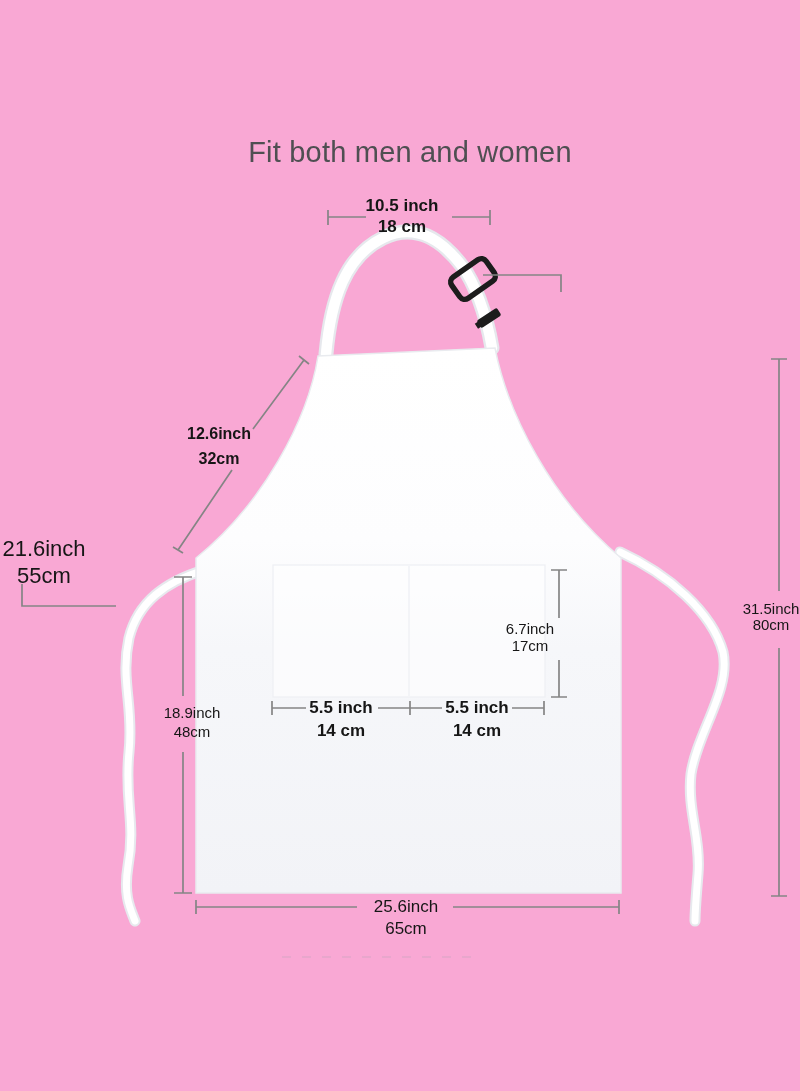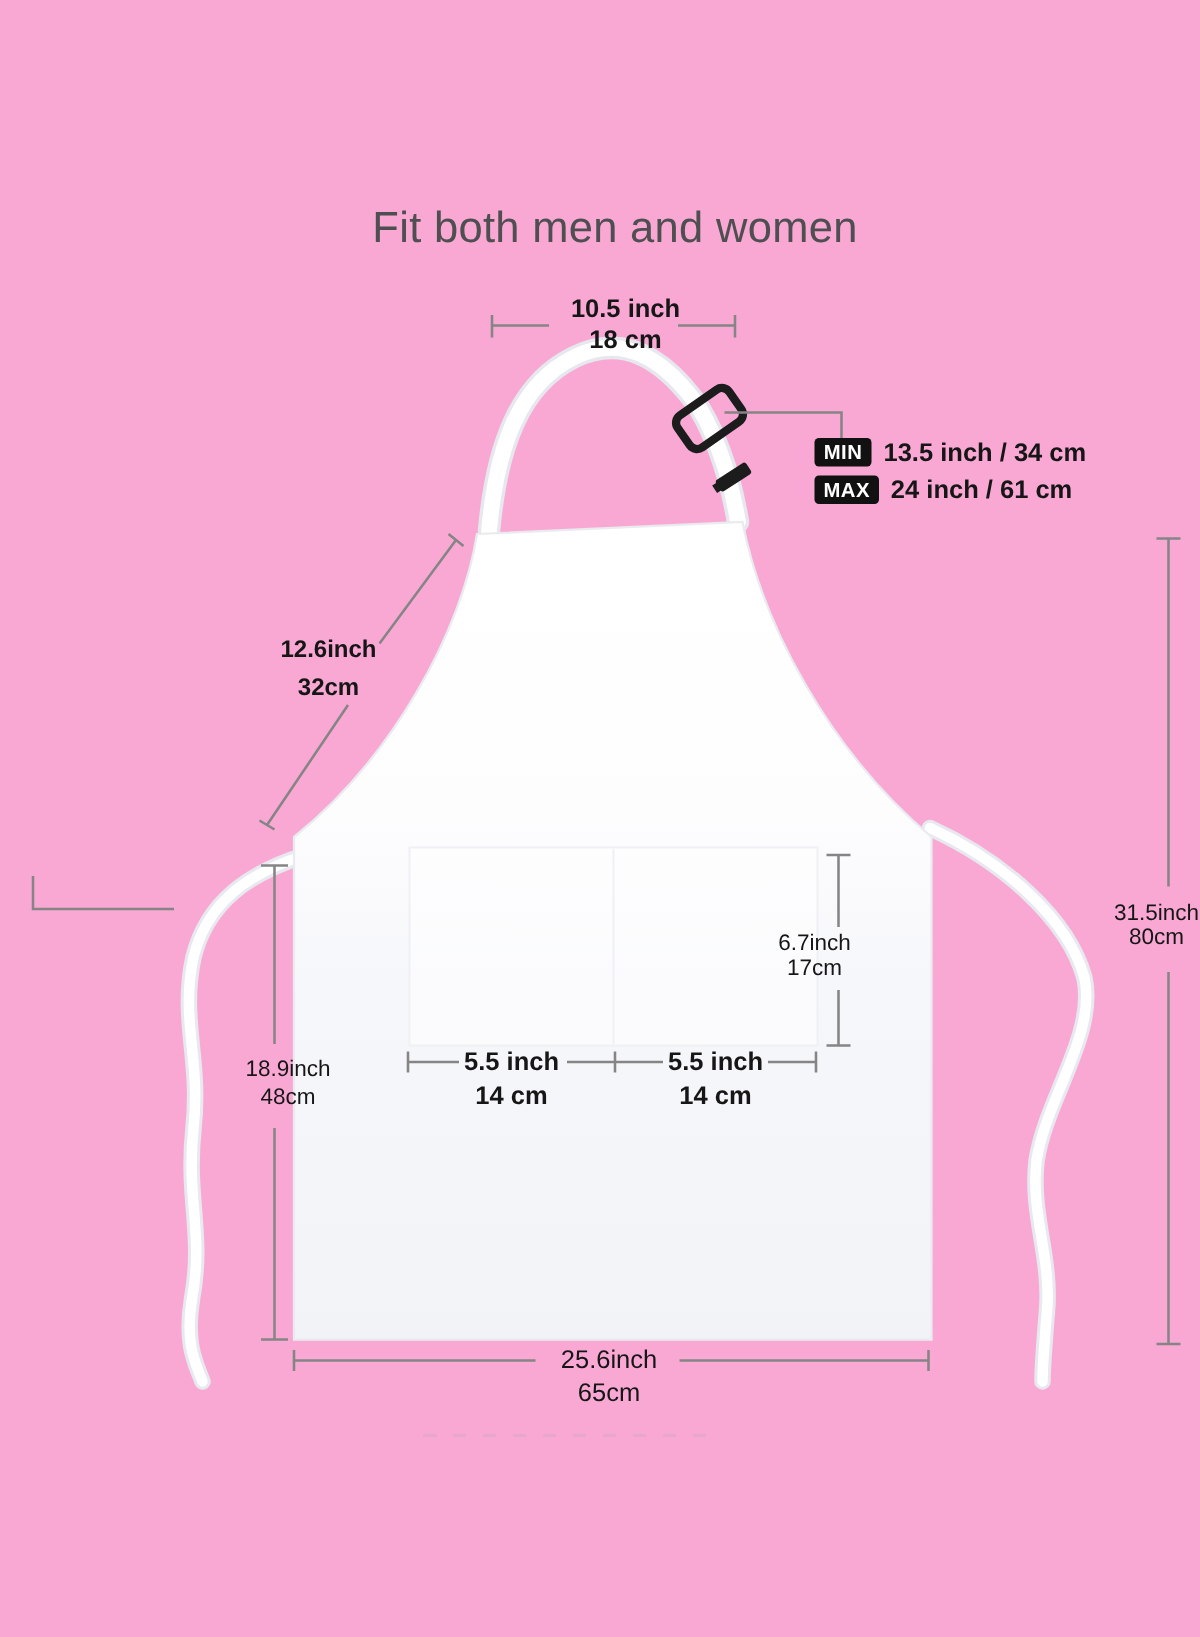--- a/index.html
+++ b/index.html
@@ -28,25 +28,25 @@
     letter-spacing:0.2px;
   }
   .dim-label{
     position:absolute;
     transform:translateX(-50%);
     text-align:center;
     color:var(--text);
     white-space:nowrap;
   }
   .dim-label .row{display:block;}
-  .lbl-top{left:417px;top:195px;font-size:17px;font-weight:700;line-height:21px;}
+  .lbl-top{left:402px;top:195px;font-size:17px;font-weight:700;line-height:21px;}
   .lbl-bib-side{left:219px;top:421px;font-size:16px;font-weight:700;line-height:25px;}
   .lbl-waist-tie{left:44px;top:535px;font-size:22px;font-weight:400;line-height:27px;}
   .lbl-skirt{left:164px;top:703px;font-size:15px;font-weight:400;line-height:19px;margin-left:28px;}
-  .lbl-pocket-h{left:543px;top:620px;font-size:15px;font-weight:400;line-height:17px;}
+  .lbl-pocket-h{left:530px;top:620px;font-size:15px;font-weight:400;line-height:17px;}
   .lbl-pocket-w1{left:341px;top:696px;font-size:17px;font-weight:700;line-height:23px;}
   .lbl-pocket-w2{left:477px;top:696px;font-size:17px;font-weight:700;line-height:23px;}
   .lbl-total-h{left:771px;top:601px;font-size:15px;font-weight:400;line-height:16px;text-align:center;}
   .lbl-bottom{left:406px;top:896px;font-size:17px;font-weight:400;line-height:22px;text-align:center;}
   .minmax{
     position:absolute;left:543px;top:291px;
     display:flex;flex-direction:column;gap:4px;
   }
   .minmax .row{display:flex;align-items:center;height:21px;}
   .minmax .badge{
@@ -120,36 +120,30 @@
     </g>
   </svg>
 
   <div class="page-title">Fit both men and women</div>
 
   <div class="dim-label lbl-top">
     <span class="row">10.5 inch</span>
     <span class="row">18 cm</span>
   </div>
 
-  <div class="minmax">
-    <div class="row">
-      <span class="badge">MIN</span>
-      <span class="value">13.5 inch / 34 cm</span>
-    </div>
-    <div class="row">
-      <span class="badge">MAX</span>
-      <span class="value">24 inch / 61 cm</span>
-    </div>
-  </div>
 
   <div class="dim-label lbl-bib-side">
     <span class="row">12.6inch</span>
     <span class="row">32cm</span>
   </div>
 
+  <div class="dim-label lbl-waist-tie">
+    <span class="row">21.6inch</span>
+    <span class="row">55cm</span>
+  </div>
 
   <div class="dim-label lbl-skirt">
     <span class="row">18.9inch</span>
     <span class="row">48cm</span>
   </div>
 
   <div class="dim-label lbl-pocket-h">
     <span class="row">6.7inch</span>
     <span class="row">17cm</span>
   </div>

